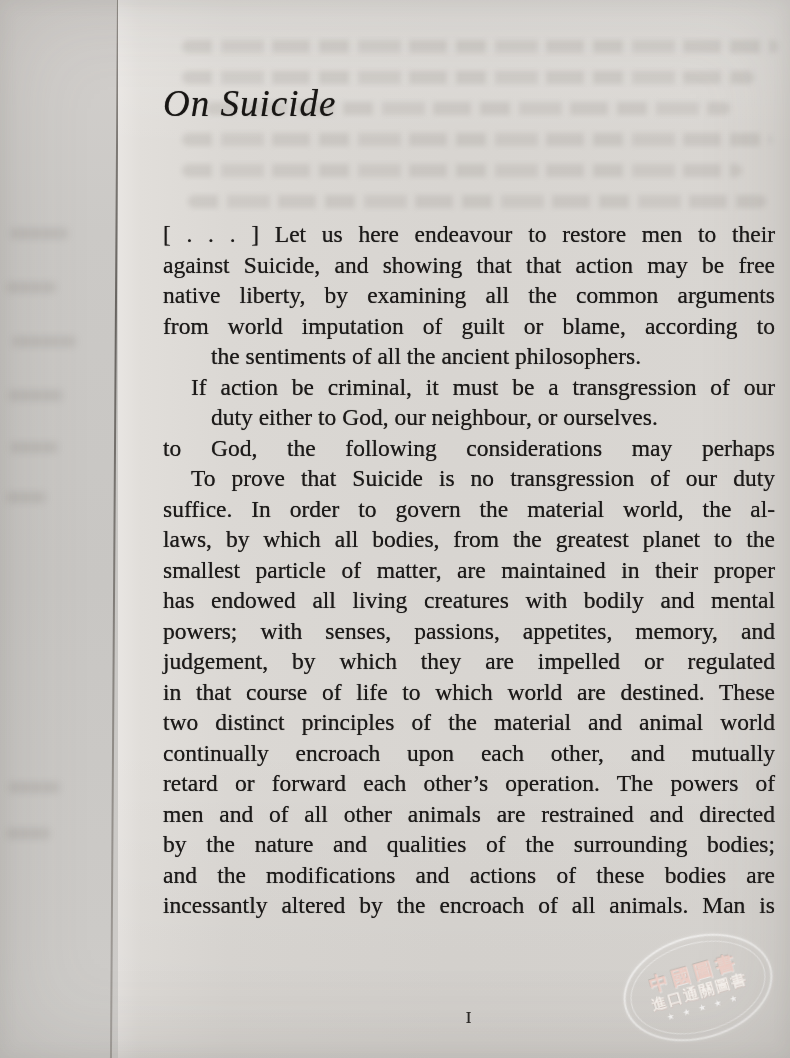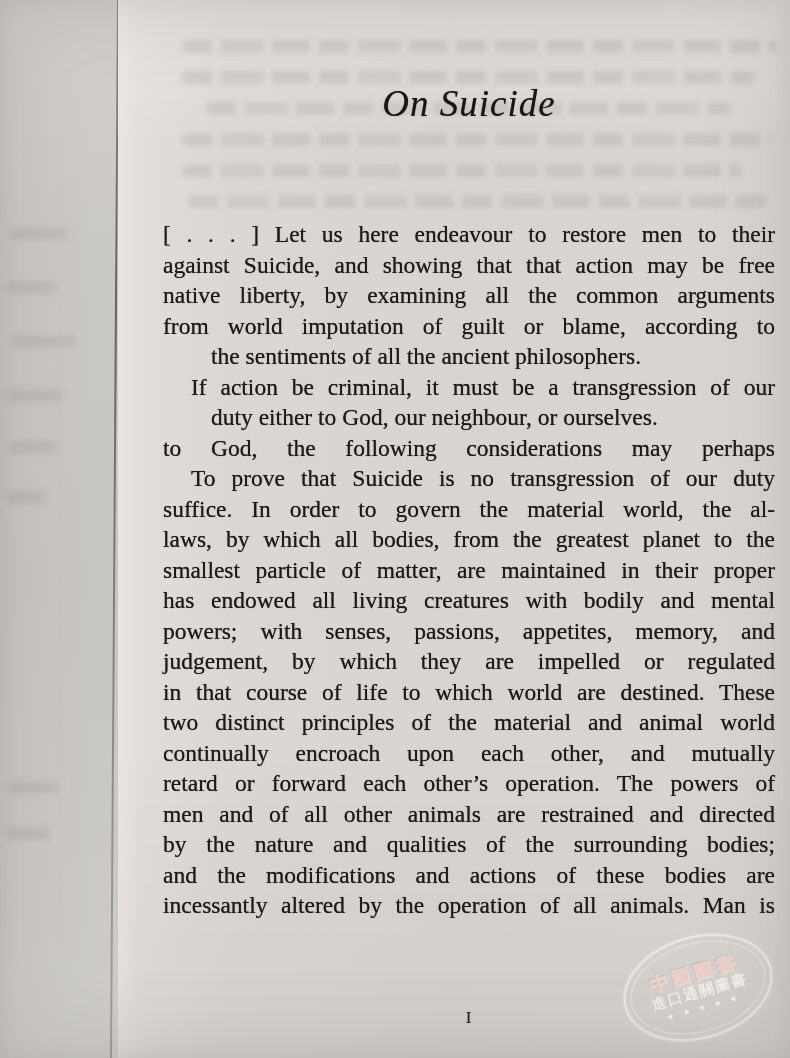--- a/index.html
+++ b/index.html
@@ -46,21 +46,21 @@
       rgba(128,122,116,.14) 39px 82px, rgba(128,122,116,0) 82px 90px,
       rgba(128,122,116,.16) 90px 128px, rgba(128,122,116,0) 128px 137px);
   }
   .ghost .g:nth-child(2){width:96%;}
   .ghost .g:nth-child(3){width:88%;margin-left:4%;}
   .ghost .g:nth-child(4){width:99%;}
   .ghost .g:nth-child(5){width:94%;}
   .ghost .g:nth-child(6){width:97%;margin-left:1%;}
 
   .title{
-    position:absolute;left:45px;top:82px;width:612px;text-align:center;
+    position:absolute;left:45px;top:82px;width:612px;
     font-size:37px;font-style:italic;font-weight:500;color:#181614;
     letter-spacing:1px;text-shadow:0 0 1px rgba(24,22,20,.55);
   }
   .body-text{position:absolute;left:45px;top:219px;width:612px;color:#1c1a19;}
   .line{
     font-size:23.5px;line-height:30.5px;white-space:normal;
     text-align:justify;text-align-last:justify;-moz-text-align-last:justify;
     text-shadow:0 0 .7px rgba(28,26,24,.8);
   }
   .line.indent{text-indent:28px;}
@@ -145,21 +145,21 @@
       <div class="line">has endowed all living creatures with bodily and mental</div>
       <div class="line">powers; with senses, passions, appetites, memory, and</div>
       <div class="line">judgement, by which they are impelled or regulated</div>
       <div class="line">in that course of life to which world are destined. These</div>
       <div class="line">two distinct principles of the material and animal world</div>
       <div class="line">continually encroach upon each other, and mutually</div>
       <div class="line">retard or forward each other’s operation. The powers of</div>
       <div class="line">men and of all other animals are restrained and directed</div>
       <div class="line">by the nature and qualities of the surrounding bodies;</div>
       <div class="line">and the modifications and actions of these bodies are</div>
-      <div class="line">incessantly altered by the operation of all animals. Man is</div>
+      <div class="line">incessantly altered by the encroach of all animals. Man is</div>
     </div>
 
     <div class="stamp">
       <div class="s1">中國圖書</div>
       <div class="s2">進口通關圖書</div>
       <div class="s3">★ ★ ★ ★ ★</div>
     </div>
 
     <div class="page-number">I</div>
 

